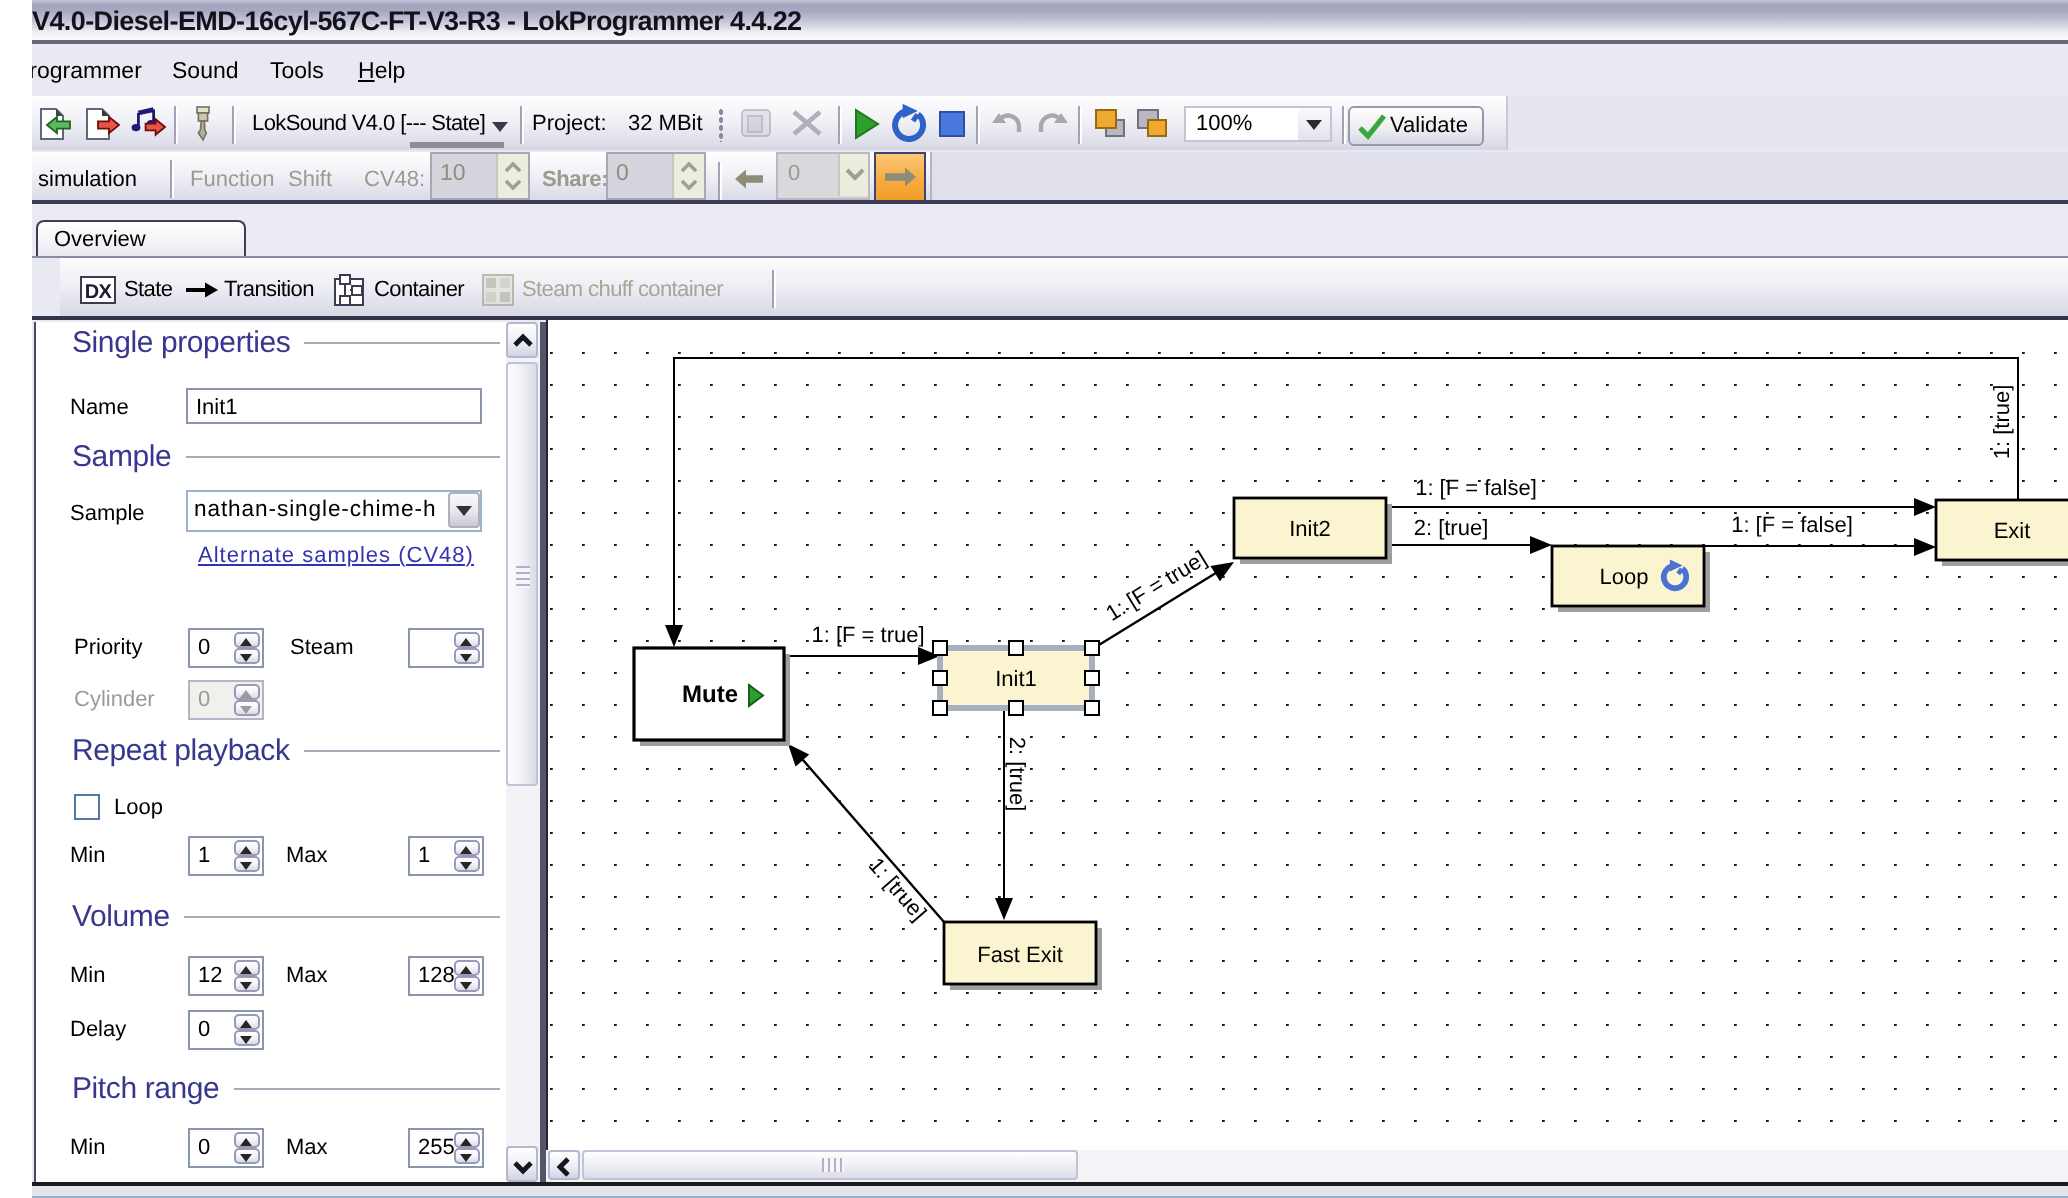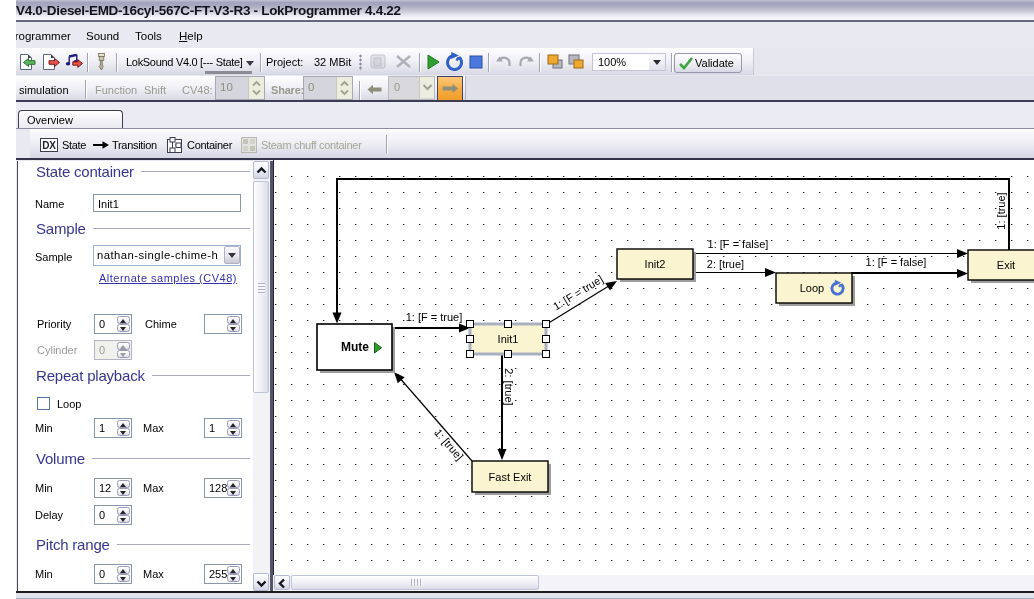--- a/index.html
+++ b/index.html
@@ -256,21 +256,21 @@
       <rect x="2" y="9" width="5" height="5" fill="#cacabe"></rect>
       <rect x="9" y="9" width="5" height="5" fill="#b8b8aa"></rect>
     </svg>
     <div class="tbtext" style="left:231px;top:9px;color:#a6a698;">Steam chuff container</div>
     <div class="sep" style="left:356px;top:5px;"></div>
   </div>
   <div id="contentline"></div>
   <div id="panel">
   <div style="position:absolute;left:-1px;top:-161px;width:1034px;height:599px;">
     <div class="hdr" style="top:163px;">
-          <span>State container</span>
+          <span>Single properties</span>
           <div class="rule"></div>
         </div>
     <div class="lbl" style="left:18px;top:198px;">Name</div>
     <div class="input" style="left:76px;top:194px;width:148px;height:18px;">
           <span>Init1</span>
         </div>
     <div class="hdr" style="top:220px;">
           <span>Sample</span>
           <div class="rule"></div>
         </div>
@@ -287,21 +287,21 @@
       <span>0</span>
       <div class="sbtns">
             <div class="sb u">
               <i class="tu"></i>
             </div>
             <div class="sb d">
               <i class="td"></i>
             </div>
           </div>
     </div>
-    <div class="lbl" style="left:128px;top:318px;">Chime</div>
+    <div class="lbl" style="left:128px;top:318px;">Steam</div>
     <div class="spin" style="left:187px;top:314px;width:38px;height:20px;">
       <span></span>
       <div class="sbtns">
             <div class="sb u">
               <i class="tu"></i>
             </div>
             <div class="sb d">
               <i class="td"></i>
             </div>
           </div>

